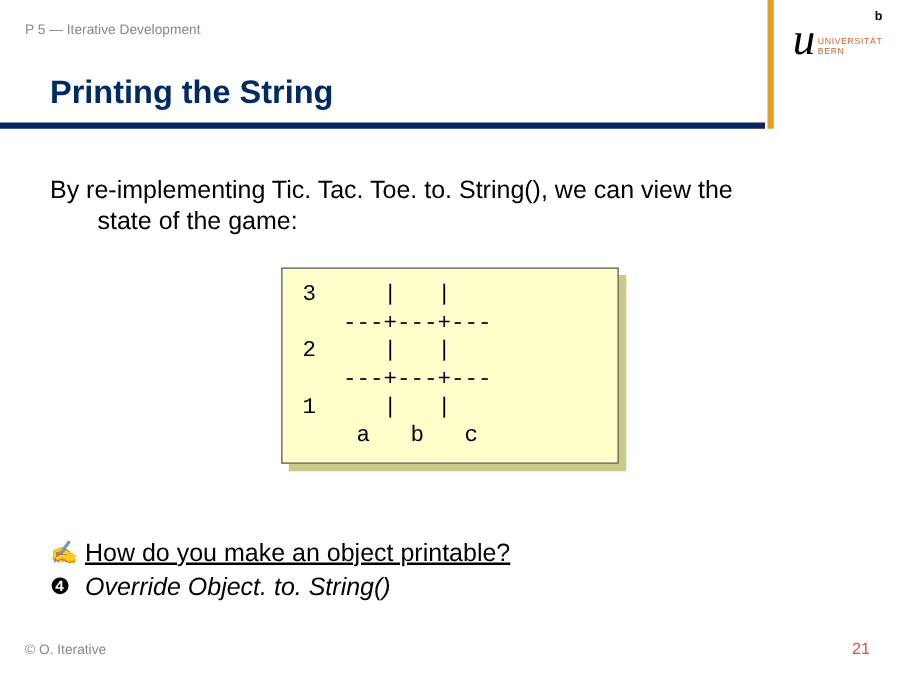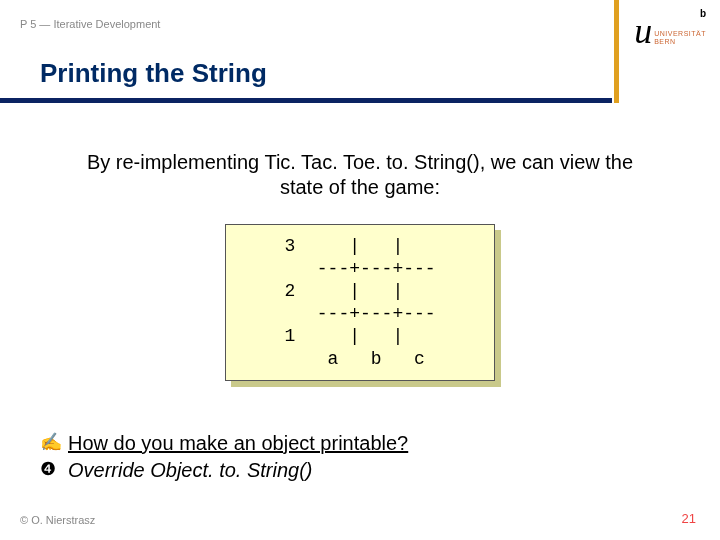--- a/index.html
+++ b/index.html
@@ -9,23 +9,23 @@
   .chapter { position: absolute; top: 18px; left: 20px; font-size: 11px; color: #888; }
   .logo-area { position: absolute; top: 6px; right: 14px; text-align: left; }
   .logo-u { display: inline-block; }
   .logo-u-top { font-size: 10px; font-weight: bold; color: #000; text-align: right; position: relative; top: 2px; }
   .logo-u-bot { display: flex; align-items: flex-end; }
   .logo-u-bot .u { font-family: Georgia, 'Times New Roman', serif; font-style: italic; font-size: 36px; color: #000; line-height: 0.8; }
   .logo-u-bot .sub { font-size: 7px; color: #c63; letter-spacing: 0.5px; margin-left: 2px; line-height: 1.1; }
   .title { position: absolute; top: 58px; left: 40px; font-size: 26px; font-weight: bold; color: #002a64; }
   .blue-bar { position: absolute; top: 98px; left: 0; width: 612px; height: 5px; background: #0b2362; }
   .orange-vert { position: absolute; top: 0; left: 614px; width: 5px; height: 103px; background: #e0a020; }
-  .body { position: absolute; top: 150px; left: 40px; right: 40px; text-align: center; }
+  .body { position: absolute; top: 140px; left: 40px; right: 40px; }
   .para { font-size: 20px; color: #000; line-height: 1.25; }
-  .para-indent { }
+  .para-indent { margin-left: 38px; }
   .codebox-wrap { margin: 24px auto 0 auto; width: 270px; position: relative; }
   .codebox-shadow { position: absolute; top: 6px; left: 6px; width: 100%; height: 100%; background: #c9c98a; }
   .codebox { position: relative; background: #ffffcc; border: 1px solid #555; padding: 10px 16px 10px 16px; font-family: "Courier New", monospace; font-size: 18px; line-height: 1.25; color: #000; white-space: pre; }
   .qa-block { position: absolute; top: 430px; left: 40px; right: 40px; }
   .qa-line { display: flex; align-items: flex-start; font-size: 20px; line-height: 1.35; }
   .qa-marker { font-family: 'Wingdings', 'Zapf Dingbats', serif; font-size: 18px; width: 28px; flex: 0 0 28px; }
   .question { text-decoration: underline; }
   .answer { font-style: italic; }
   .footer-left { position: absolute; bottom: 14px; left: 20px; font-size: 11px; color: #888; }
   .footer-right { position: absolute; bottom: 14px; right: 24px; font-size: 13px; color: #ef4444; }
@@ -76,16 +76,16 @@
     <div class="qa-line">
       <span class="qa-marker">✍</span>
       <span class="question">How do you make an object printable?</span>
     </div>
     <div class="qa-line">
       <span class="qa-marker">❹</span>
       <span class="answer">Override Object. to. String()</span>
     </div>
   </div>
 
-  <div class="footer-left">© O. Nierstrasz</div>
+  <div class="footer-left">© O. Iterative</div>
   <div class="footer-right">21</div>
 
 </div>
 
 </body></html>

